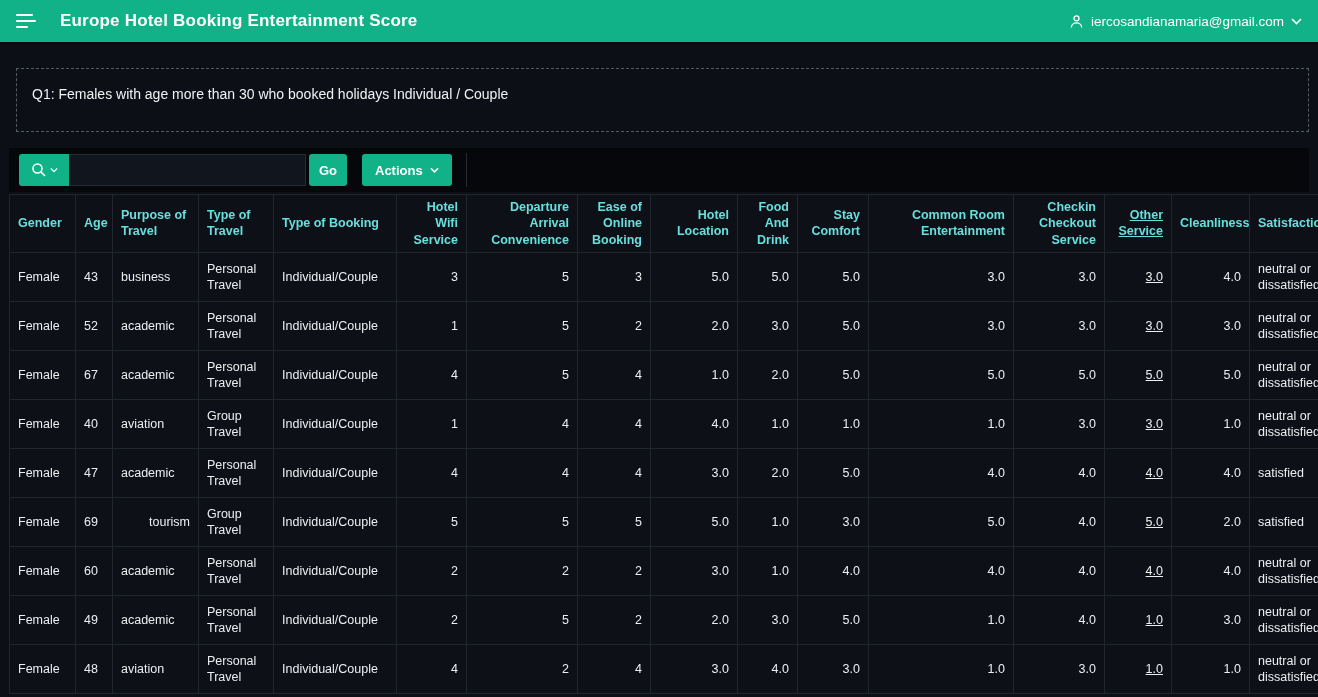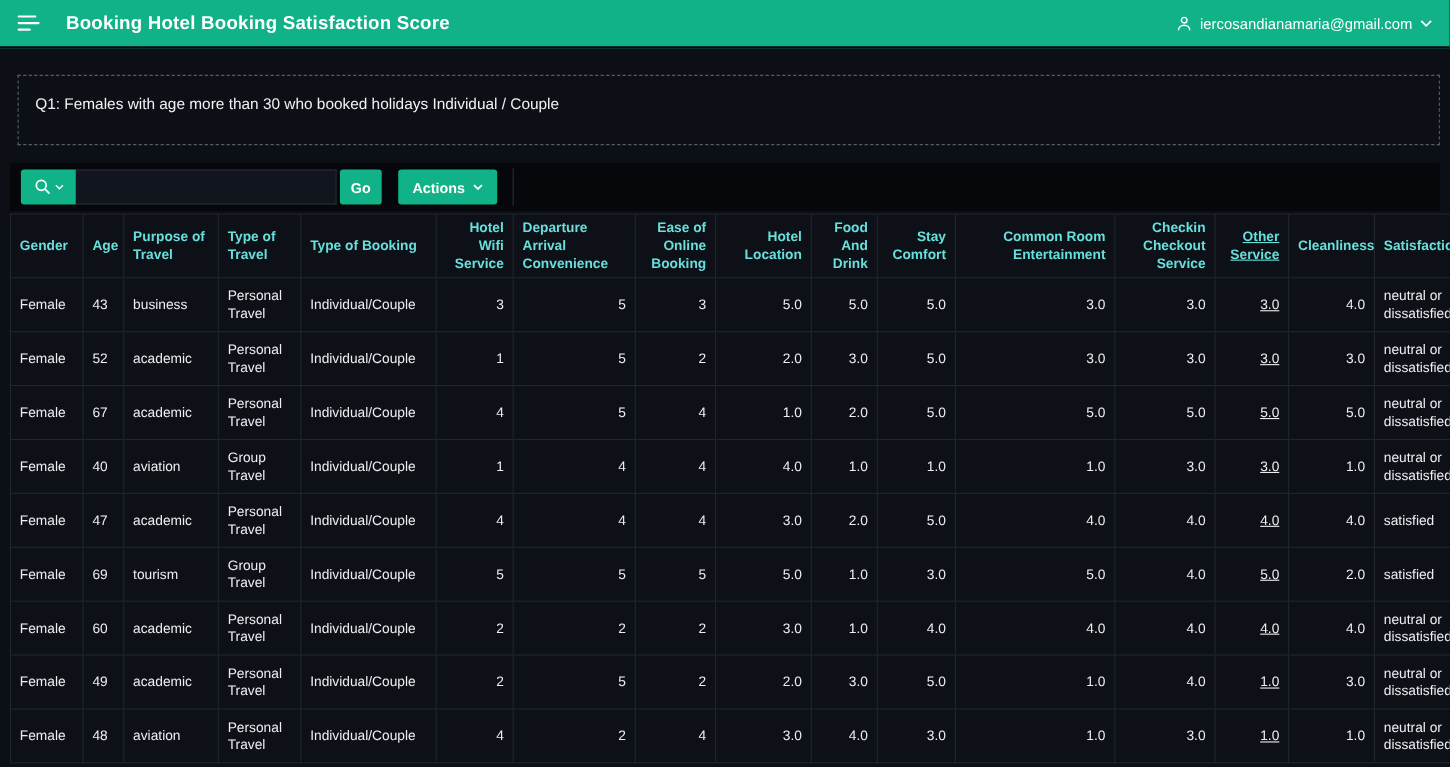--- a/index.html
+++ b/index.html
@@ -86,21 +86,21 @@
 </style>
 </head>
 <body>
 
 <header class="app-header">
   <div class="menu-icon">
       <span></span>
       <span></span>
       <span></span>
     </div>
-  <div class="app-title">Booking Hotel Booking Satisfaction Score</div>
+  <div class="app-title">Europe Hotel Booking Entertainment Score</div>
   <div class="header-right">
     <span>
       <svg width="15" height="15" viewBox="0 0 16 16" fill="none" stroke="#ffffff" stroke-width="1.4">
         <circle cx="8" cy="4.6" r="2.7"></circle>
         <path d="M2.5 14.5c0-3 2.5-5 5.5-5s5.5 2 5.5 5"></path>
       </svg>
     </span>
     <span>iercosandianamaria@gmail.com</span>
     <span>
       <svg width="11" height="7" viewBox="0 0 11 7" fill="none" stroke="#ffffff" stroke-width="1.6">
@@ -142,21 +142,21 @@
           <th style="text-align: left;">Gender</th>
           <th style="text-align: left;">Age</th>
           <th style="text-align: left;">Purpose of
 Travel</th>
           <th style="text-align: left;">Type of
 Travel</th>
           <th style="text-align: left;">Type of Booking</th>
           <th style="text-align: right;">Hotel
 Wifi
 Service</th>
-          <th style="text-align: left;">Departure
+          <th style="text-align: right;">Departure
 Arrival
 Convenience</th>
           <th style="text-align: right;">Ease of
 Online
 Booking</th>
           <th style="text-align: right;">Hotel
 Location</th>
           <th style="text-align: right;">Food
 And
 Drink</th>
@@ -260,21 +260,21 @@
           <td style="text-align: right;">5.0</td>
           <td style="text-align: right;">4.0</td>
           <td style="text-align: right;">4.0</td>
           <td style="text-align: right;">4.0</td>
           <td style="text-align: right;">4.0</td>
           <td style="text-align: left;">satisfied</td>
         </tr>
         <tr>
           <td style="text-align: left;">Female</td>
           <td style="text-align: left;">69</td>
-          <td style="text-align: left;">tourism</td>
+          <td style="text-align: right;">tourism</td>
           <td style="text-align: left;">Group Travel</td>
           <td style="text-align: left;">Individual/Couple</td>
           <td style="text-align: right;">5</td>
           <td style="text-align: right;">5</td>
           <td style="text-align: right;">5</td>
           <td style="text-align: right;">5.0</td>
           <td style="text-align: right;">1.0</td>
           <td style="text-align: right;">3.0</td>
           <td style="text-align: right;">5.0</td>
           <td style="text-align: right;">4.0</td>

